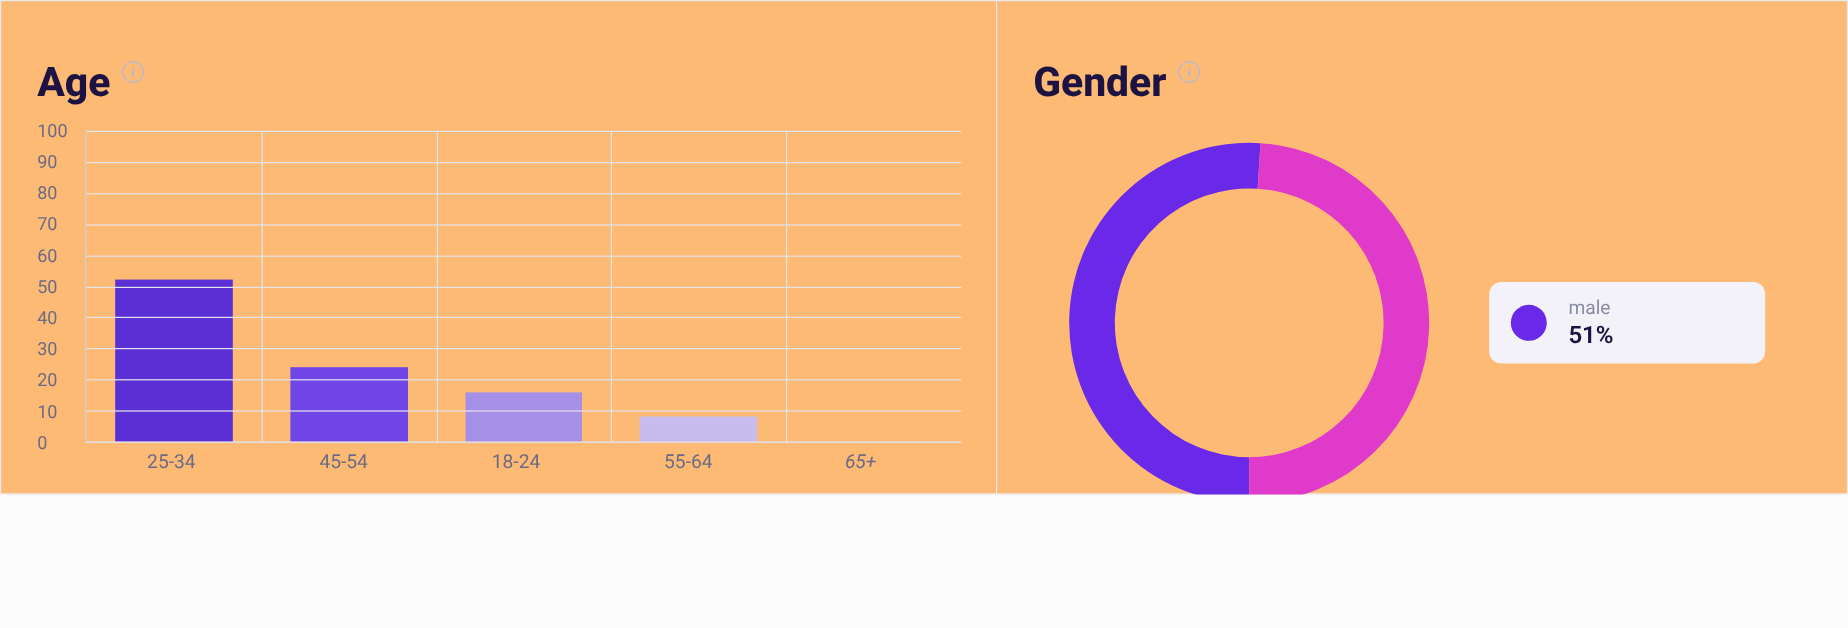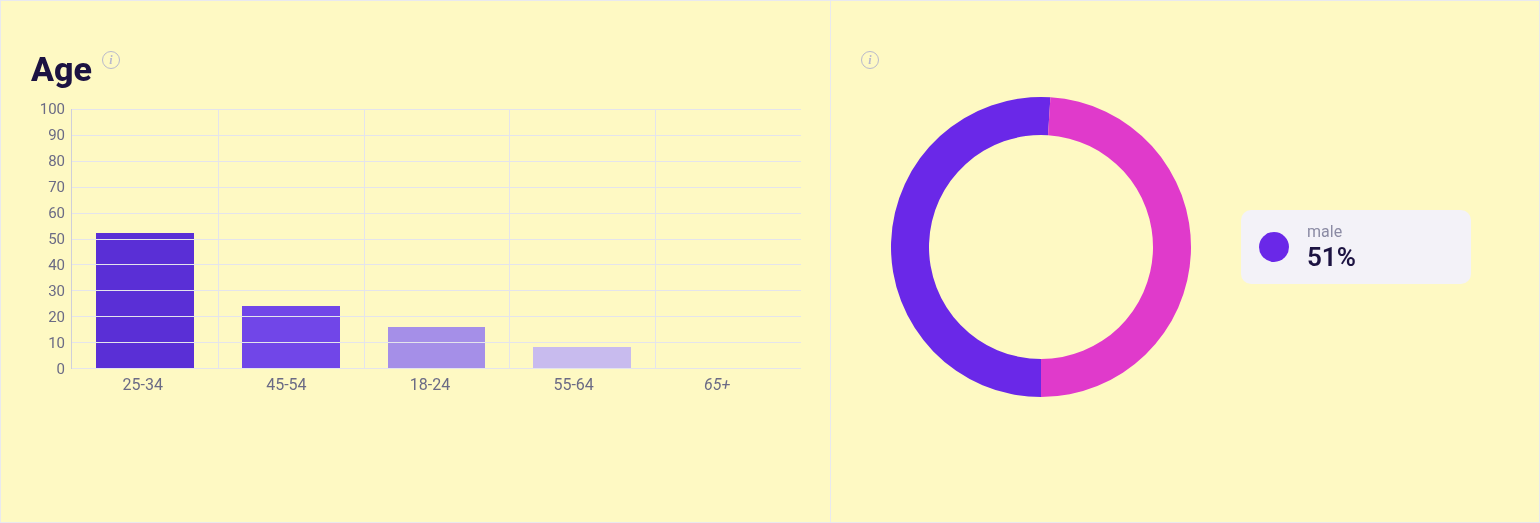--- a/index.html
+++ b/index.html
@@ -15,22 +15,22 @@
   *{box-sizing:border-box;}
   body{
     margin:0;
     font-family:-apple-system,BlinkMacSystemFont,"Segoe UI",Roboto,Helvetica,Arial,sans-serif;
     background:#fbfbfb;
     width:1540px;
   }
   .panels{
     display:flex;
     width:1540px;
-    height:523px;
-    background:#fef9c3;
+    height:412px;
+    background:#fdba74;
     border:1px solid var(--border);
   }
   .panel{
     padding:48px 30px 30px 30px;
     position:relative;
   }
   .panel-age{
     width:830px;
     border-right:1px solid var(--border);
   }
@@ -75,21 +75,20 @@
     position:absolute;
     left:0;top:0;bottom:30px;
     width:40px;
   }
   .y-tick{
     position:absolute;
     right:6px;
     transform:translateY(50%);
     font-size:15px;
     color:var(--axis-grey);
-    text-align:right;
     width:34px;
   }
   .plot{
     position:absolute;
     left:40px;right:0;top:0;bottom:30px;
     border-left:1px solid #cfcfda;
     border-bottom:1px solid #cfcfda;
   }
   .gridline{
     position:absolute;
@@ -151,21 +150,21 @@
   }
   .swatch{
     width:30px;height:30px;border-radius:50%;
   }
   .legend-text .lbl{
     font-size:16px;
     color:var(--text-grey);
     line-height:1.2;
   }
   .legend-text .val{
-    font-size:26px;
+    font-size:20px;
     font-weight:600;
     color:var(--text-dark);
   }
 </style>
 </head>
 <body>
 
 <div class="panels">
 
   <section class="panel panel-age">
@@ -216,20 +215,21 @@
           <div class="x-label" style="left: 30%;">45-54</div>
           <div class="x-label" style="left: 50%;">18-24</div>
           <div class="x-label" style="left: 70%;">55-64</div>
           <div class="x-label" style="left: 90%; font-style: italic;">65+</div>
         </div>
     </div>
   </section>
 
   <section class="panel panel-gender">
     <h2 class="panel-title">
+      <span>Gender</span>
       <span class="info-icon"></span>
     </h2>
     <div class="gender-body">
       <div class="donut-wrap">
         <svg id="donut-svg" width="320" height="320" viewBox="0 0 320 320">
             <path d="M 159.99999999999997 310 A 150 150 0 1 1 169.41857792939697 10.295990735759261 L 167.03253818728308 48.22100641603359 A 112 112 0 1 0 160 272 Z" fill="#6a28e8"></path>
             <path d="M 169.41857792939697 10.295990735759261 A 150 150 0 0 1 160.00000000000003 310 L 160 272 A 112 112 0 0 0 167.03253818728308 48.22100641603359 Z" fill="#e03acb"></path>
           </svg>
       </div>
       <div class="legend" id="gender-legend">

